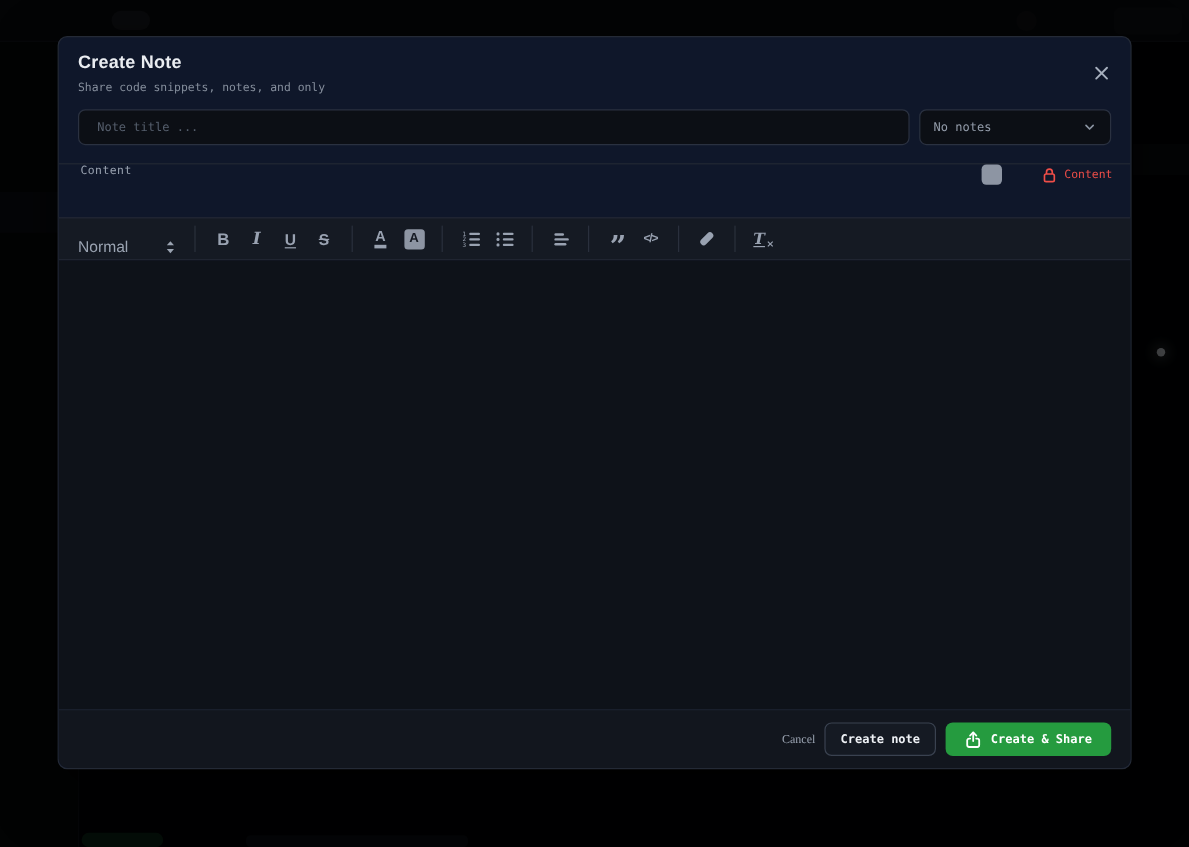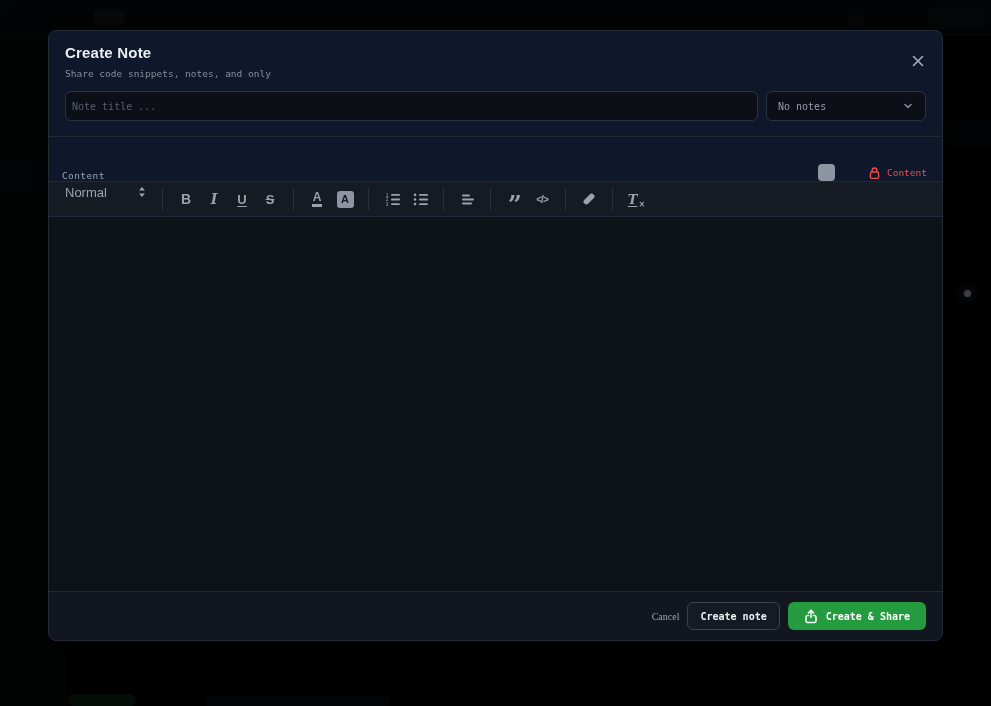--- a/index.html
+++ b/index.html
@@ -34,45 +34,45 @@
     box-shadow:0 18px 50px rgba(0,0,0,.7);
   }
   .modal-header { position:relative; padding:13px 16px 0 16px; }
   .modal-title { font-family:"Liberation Sans", sans-serif; font-weight:bold; font-size:15px; color:#eaedf1; letter-spacing:.2px; }
   .modal-subtitle { margin-top:7px; font-size:9.5px; color:#858e9c; }
   .close-btn { position:absolute; right:14px; top:20px; width:20px; height:20px; display:flex; align-items:center; justify-content:center; cursor:pointer; color:#a6afbd; background:none; border:none; }
 
   .title-row { display:flex; gap:8px; padding:12px 16px 0 16px; }
   .note-title-input {
     flex:1; height:30px; background:#0c0f15; border:1px solid #2a3140; border-radius:6px;
-    color:#c6cdd8; font-family:"DejaVu Sans Mono", monospace; font-size:10px; padding:0 6px; outline:none;
+    color:#c6cdd8; font-family:"DejaVu Sans Mono", monospace; font-size:10px; padding:0 15px; outline:none;
   }
   .note-title-input::placeholder { color:#565f6d; }
   .folder-select {
     width:160px; height:30px; background:#0c0f15; border:1px solid #2a3140; border-radius:6px;
     display:flex; align-items:center; justify-content:space-between; padding:0 11px; cursor:pointer;
   }
   .folder-select .val { font-size:10px; color:#949dab; }
   .folder-select .chev { color:#8a93a1; display:flex; }
 
   .section-divider { margin-top:15px; border-top:1px solid #222834; }
 
-  .content-row { height:44px; display:flex; align-items:flex-end; padding:0 15px 0 13px; }
+  .content-row { height:44px; display:flex; align-items:flex-start; padding:0 15px 0 18px; }
   .content-label { font-size:9.5px; color:#9aa3b1; letter-spacing:.4px; }
   .content-right { margin-left:auto; display:flex; align-items:center; }
   .secret-checkbox { width:17px; height:17px; border-radius:4px; background:#8d95a3; cursor:pointer; }
   .secret-lock { margin-left:33px; display:flex; color:#ef4e48; }
   .secret-label { margin-left:6px; font-size:9.5px; color:#ef4e48; }
 
   
   .toolbar {
     height:36px; background:#151a23; border-top:1px solid #232936; border-bottom:1px solid #232936;
     display:flex; align-items:center; padding:0 10px; flex:0 0 auto;
   }
-  .block-select { display:flex; align-items:flex-start; width:94px; padding:0 6px; height:28px; cursor:pointer; }
+  .block-select { display:flex; align-items:flex-end; width:94px; padding:0 6px; height:28px; cursor:pointer; }
   .block-select .bs-label { font-family:"Liberation Sans", sans-serif; font-size:13px; color:#9aa3b1; }
   .block-select .bs-arrows { margin-left:auto; display:flex; color:#9aa3b1; }
   .tb-divider { width:1px; height:22px; background:#2a303d; margin:0 9px; }
   .tb-btn { width:28px; height:26px; border-radius:4px; display:flex; align-items:center; justify-content:center; color:#99a2b1; cursor:pointer; background:none; border:none; }
   .g-bold { font-family:"Liberation Sans", sans-serif; font-weight:800; font-size:14px; }
   .g-italic { font-family:"DejaVu Serif", serif; font-style:italic; font-weight:600; font-size:14px; }
   .g-underline { font-family:"Liberation Sans", sans-serif; font-size:13px; font-weight:600; text-decoration:underline; text-underline-offset:2px; }
   .g-strike { font-family:"Liberation Sans", sans-serif; font-size:13px; font-weight:600; text-decoration:line-through; }
   .g-color { font-family:"Liberation Sans", sans-serif; font-size:12px; font-weight:700; border-bottom:3px solid #99a2b1; padding:0 1px 1px 1px; line-height:12px; }
   .g-highlight { width:17px; height:17px; border-radius:3px; background:#8d95a3; color:#151a23; font-family:"Liberation Sans", sans-serif; font-weight:800; font-size:11px; display:flex; align-items:center; justify-content:center; }

